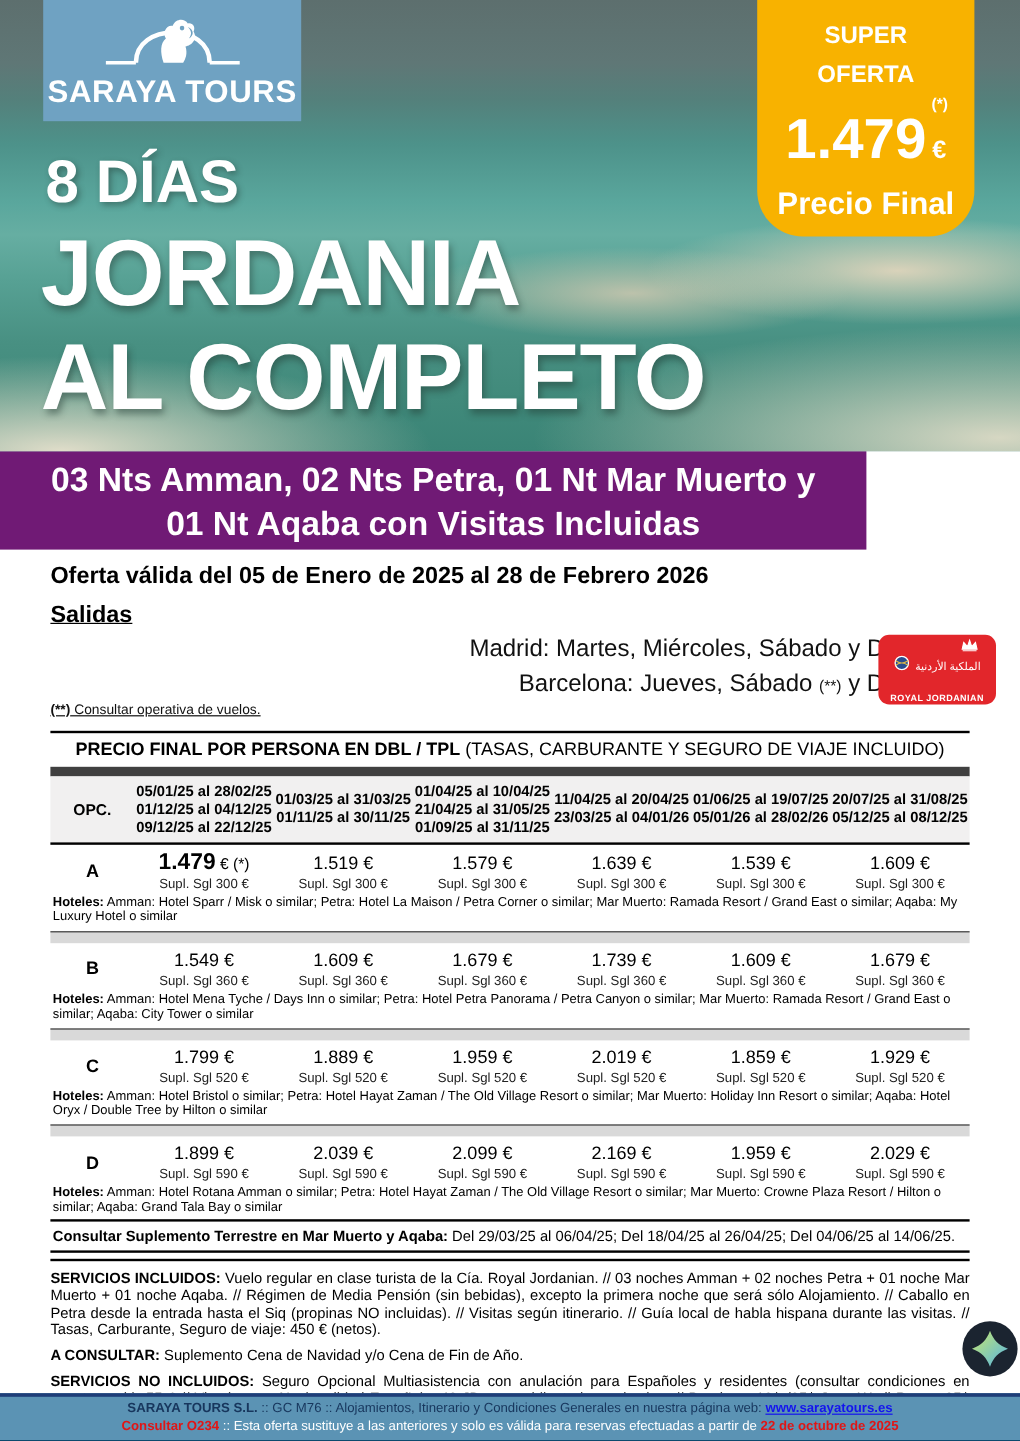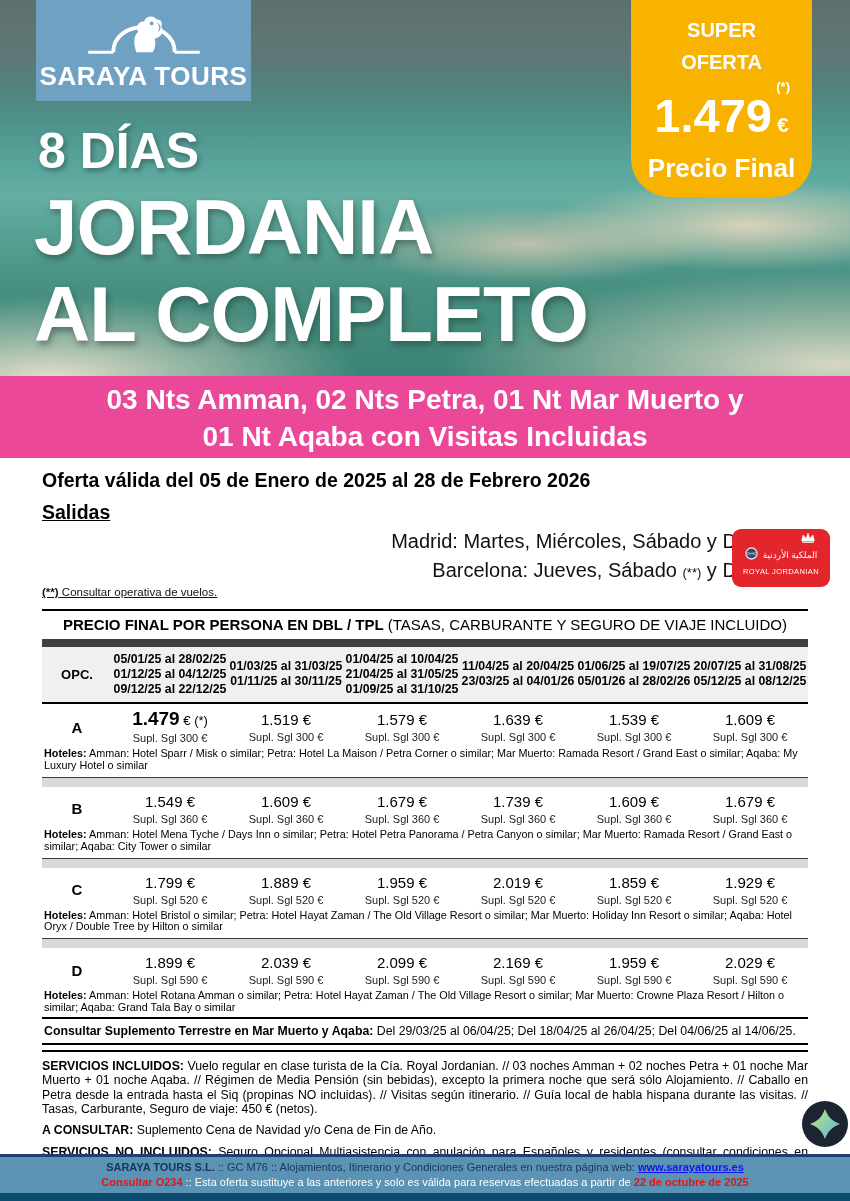--- a/index.html
+++ b/index.html
@@ -33,39 +33,39 @@
     background: #F8B200; border-radius: 0 0 38px 38px; color: #fff; text-align: center; padding-top: 14px;
   }
   .ob-super { font-weight: bold; font-size: 20px; line-height: 32px; }
   .ob-ast { font-weight: bold; font-size: 13px; text-align: right; padding-right: 22px; height: 14px; line-height: 14px; margin-top: 2px; }
   .ob-price { line-height: 44px; }
   .ob-num { font-weight: bold; font-size: 47px; }
   .ob-eur { font-weight: bold; font-size: 21px; margin-left: 5px; }
   .ob-final { font-weight: bold; font-size: 26px; margin-top: 4px; }
 
   
-  .banner { width: 850px; height: 82px; background: #ec4899; color: #fff; text-align: center; font-weight: bold; font-size: 28px; line-height: 37px; padding-top: 5px; }
+  .banner { width: 722px; height: 82px; background: #701a75; color: #fff; text-align: center; font-weight: bold; font-size: 28px; line-height: 37px; padding-top: 5px; }
 
   
   .content { position: relative; padding: 0 42px; }
   .validity { font-weight: bold; font-size: 19.5px; color: #000; margin-top: 11px; }
   .salidas { font-weight: bold; font-size: 19.5px; text-decoration: underline; margin-top: 9px; }
   .dep-line { font-size: 20px; margin-top: 6px; color: #111; text-align: right; }
   .dep-ast { font-size: 13px; }
   .flight-note { font-size: 11.5px; margin-top: 4px; color: #111; text-decoration: underline; }
   .flight-note .b { font-weight: bold; }
 
   .rj-logo {
     position: absolute; right: 20px; top: 60px; width: 98px; height: 58px;
     background: #E2262B; border-radius: 9px; color: #fff; display: flex; flex-direction: column; align-items: center; padding-top: 3px;
   }
   .rj-crown { width: 100%; display: flex; justify-content: flex-end; padding-right: 14px; height: 12px; }
   .rj-mid { display: flex; align-items: center; gap: 5px; margin-top: 2px; }
   .rj-arabic { font-size: 9px; line-height: 10px; }
-  .rj-name { font-size: 7.5px; font-weight: normal; letter-spacing: .4px; margin-top: 3px; }
+  .rj-name { font-size: 7.5px; font-weight: bold; letter-spacing: .4px; margin-top: 13px; }
 
   
   .price-table { margin-top: 11px; border-top: 2px solid #000; }
   .t-title { text-align: center; font-size: 15px; padding: 5px 0 6px; border-bottom: 8px solid #404040; color: #000; }
   .t-title .b { font-weight: bold; }
   .t-head { display: flex; background: #F1F0F0; border-bottom: 2px solid #000; padding: 5px 0 6px; align-items: center; }
   .opc-col { width: 70px; text-align: center; font-weight: bold; font-size: 13px; }
   .date-col { flex: 1; text-align: center; font-weight: bold; font-size: 12.3px; line-height: 14.8px; color: #000; }
   .t-row { display: flex; padding: 5px 0 2px; align-items: center; }
   .opc-cell { width: 70px; text-align: center; font-weight: bold; font-size: 15px; }
@@ -82,21 +82,21 @@
   .consultar .b { font-weight: bold; }
   .gap6 { height: 5px; }
 
   
   .para { font-size: 12.3px; line-height: 14.4px; text-align: justify; color: #000; margin-top: 7px; }
   .para .b { font-weight: bold; }
 
   
   .footer {
     position: absolute; left: 0; right: 0; bottom: 0; background: #5B93B4;
-    border-top: 3px solid #1F3E78; border-bottom: 8px solid #0c4a6e;
+    border-top: 3px solid #1F3E78; border-bottom: 1px solid #0c4a6e;
     text-align: center; font-size: 11px; line-height: 15px; padding: 3px 12px 3px; z-index: 5;
   }
   .f1 { color: #17365D; }
   .f1 .b { font-weight: bold; }
   .f-link { color: #1414EE; font-weight: bold; text-decoration: underline; cursor: pointer; }
   .f2 { color: #ffffff; }
   .f-red { color: #E01616; font-weight: bold; }
 
   
   .spark-btn { position: absolute; right: 1px; top: 1100px; width: 48px; height: 48px; z-index: 10; cursor: pointer; }
@@ -176,21 +176,21 @@
             <div>01/12/25 al 04/12/25</div>
             <div>09/12/25 al 22/12/25</div>
         </div>
         <div class="date-col">
           <div>01/03/25 al 31/03/25</div>
             <div>01/11/25 al 30/11/25</div>
         </div>
         <div class="date-col">
           <div>01/04/25 al 10/04/25</div>
             <div>21/04/25 al 31/05/25</div>
-            <div>01/09/25 al 31/10/25</div>
+            <div>01/09/25 al 31/11/25</div>
         </div>
         <div class="date-col">
           <div>11/04/25 al 20/04/25</div>
             <div>23/03/25 al 04/01/26</div>
         </div>
         <div class="date-col">
           <div>01/06/25 al 19/07/25</div>
             <div>05/01/26 al 28/02/26</div>
         </div>
         <div class="date-col">

